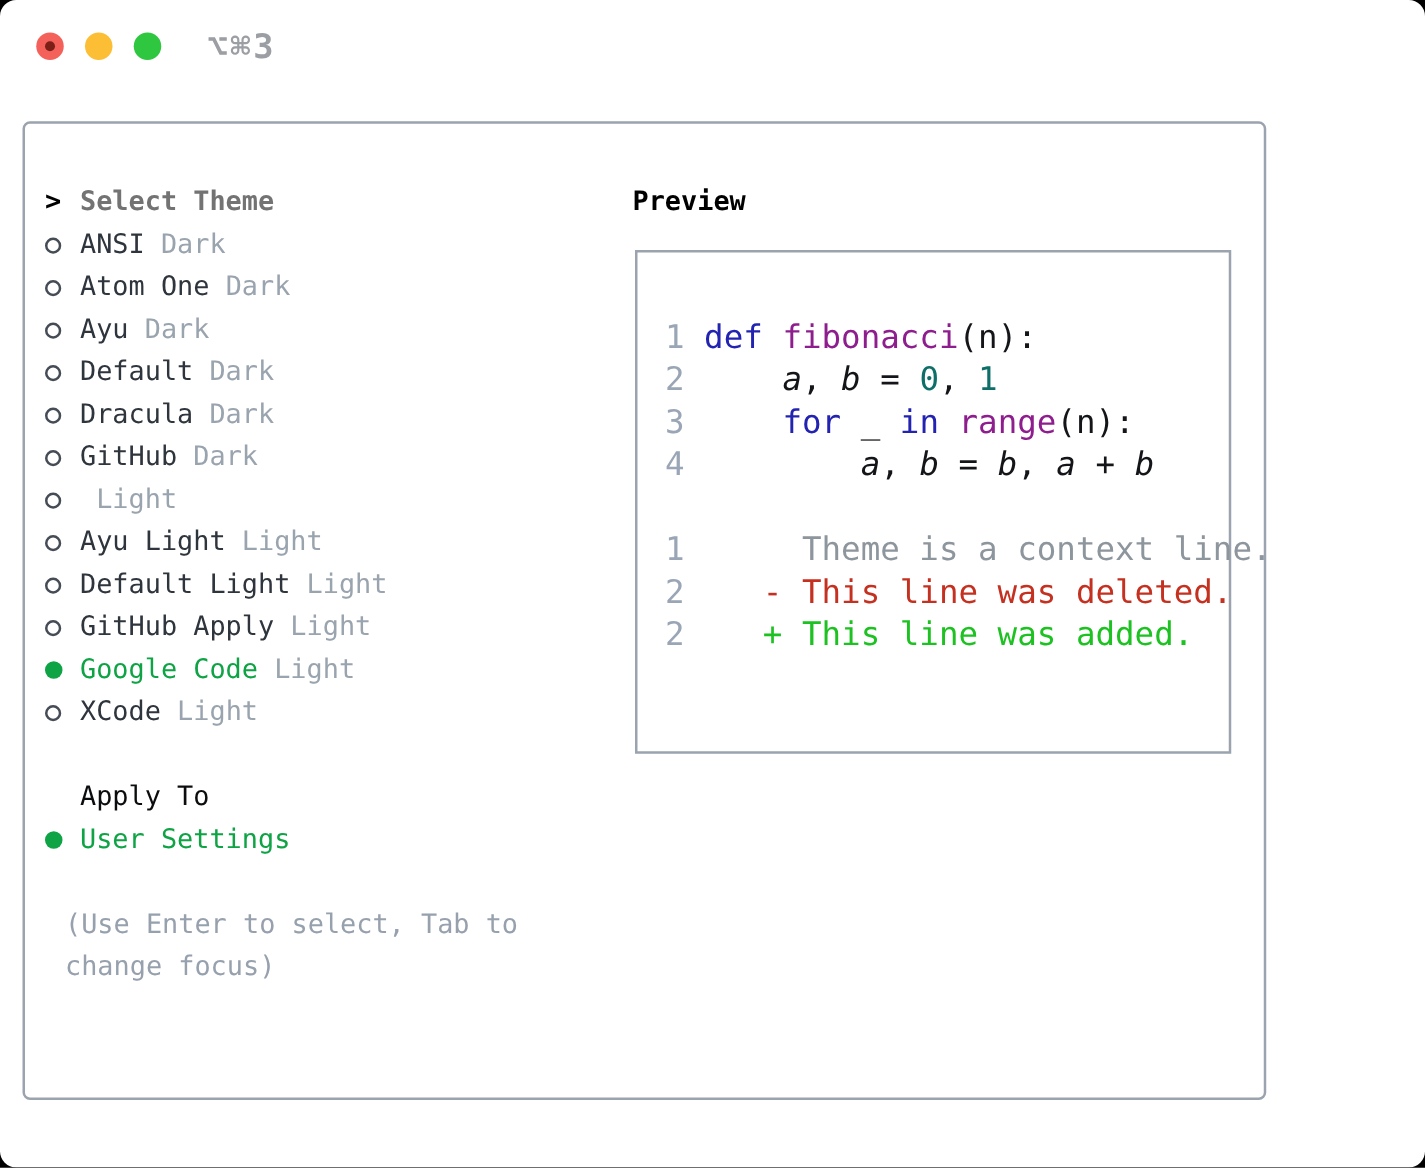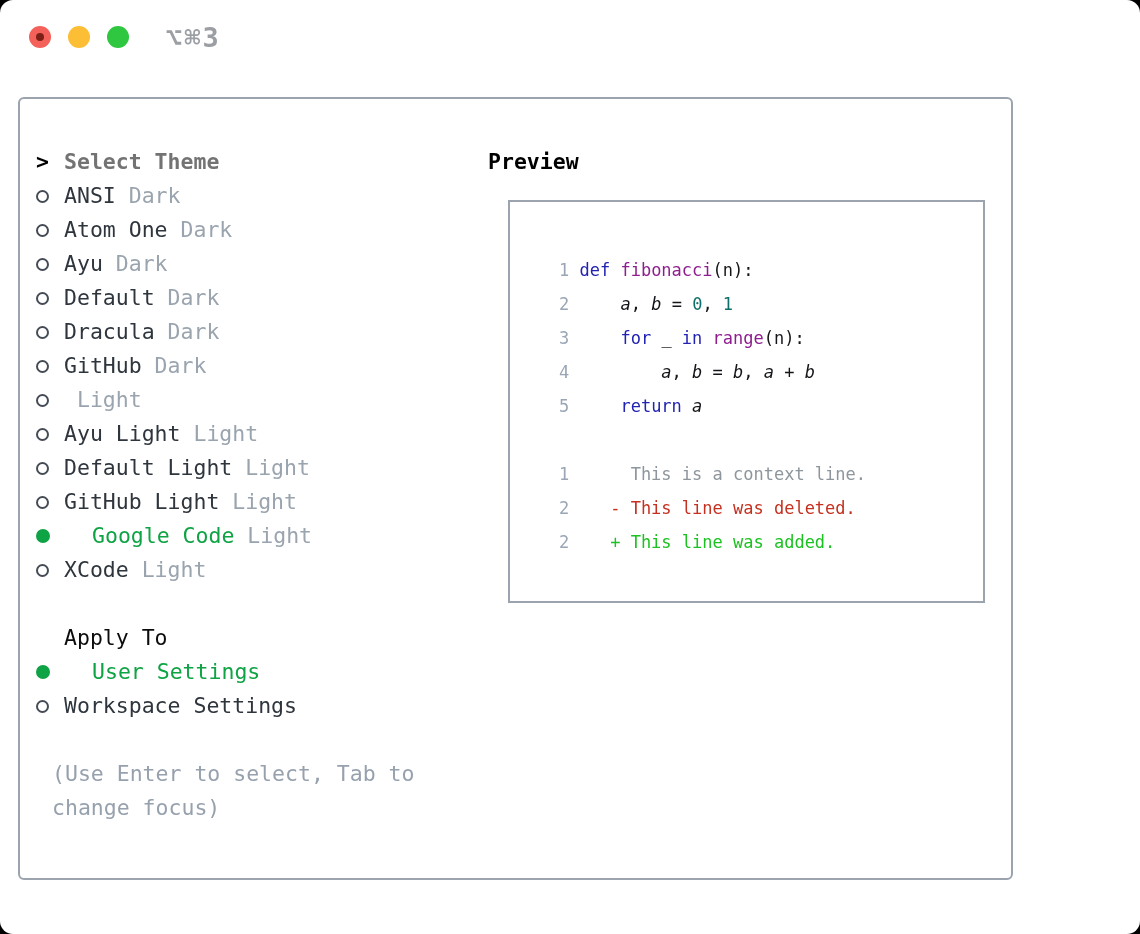--- a/index.html
+++ b/index.html
@@ -20,29 +20,29 @@
 
   
   .left-col{position:absolute;left:8px;top:46px;width:460px;font-size:21.5px;line-height:34px;color:var(--text);}
   .row{display:flex;align-items:center;height:34px;padding-left:8px;}
   .marker{display:inline-flex;width:28px;flex:0 0 28px;align-items:center;}
   .ring{width:13px;height:13px;border:2px solid #454c55;border-radius:50%;box-sizing:border-box;}
   .dot{width:14px;height:14px;border-radius:50%;background:var(--green);}
   .chev{font-weight:bold;color:#000;}
   .hdr{font-weight:bold;color:#737373;}
   .suffix{color:var(--muted);}
-  .sel{color:var(--green);margin-left:28px;}
+  .sel{color:var(--green);}
   .spacer{height:34px;}
   .apply-title{color:#0b0c0e;}
   .hint{padding-left:0;margin-top:0;width:400px;color:var(--hint);white-space:pre-wrap;margin-left:24px;}
 
   
-  .preview-title{position:absolute;left:468px;top:46px;height:34px;line-height:34px;font-size:21.5px;font-weight:bold;color:#000;}
+  .preview-title{position:absolute;left:486px;top:46px;height:34px;line-height:34px;font-size:21.5px;font-weight:bold;color:#000;}
   .preview-box{position:absolute;left:488px;top:101px;width:477px;height:403px;border:2px solid var(--border);box-sizing:border-box;}
-  .code{padding:51px 16px 0 22px;font-size:17px;line-height:34px;margin-left:27px;}
+  .code{padding:51px 16px 0 22px;font-size:26px;line-height:34px;}
   .cline{white-space:pre;height:34px;}
   .ln{display:inline-block;width:2ch;color:var(--lnum);}
   .kw{color:var(--kw);}
   .fn{color:var(--fn);}
   .lit{color:var(--lit);}
   .var{font-style:italic;color:var(--plain);}
   .plain{color:var(--plain);}
   .context{color:var(--ctx);}
   .deleted{color:var(--del);text-align:right;}
   .added{color:var(--add);}
@@ -126,21 +126,21 @@
             <span class="marker">
               <span class="ring"></span>
             </span>
             <span>Default Light</span>
             <span class="suffix">&nbsp;Light</span>
           </div>
           <div class="row">
             <span class="marker">
               <span class="ring"></span>
             </span>
-            <span>GitHub Light</span>
+            <span>GitHub Apply</span>
             <span class="suffix">&nbsp;Light</span>
           </div>
           <div class="row">
             <span class="marker">
               <span class="dot"></span>
             </span>
             <span class="sel">Google Code</span>
             <span class="suffix">&nbsp;Light</span>
           </div>
           <div class="row">
@@ -156,40 +156,33 @@
         <span class="marker"></span>
         <span class="apply-title">Apply To</span>
       </div>
       <div id="apply-list">
           <div class="row">
             <span class="marker">
               <span class="dot"></span>
             </span>
             <span class="sel">User Settings</span>
           </div>
-          <div class="row">
-            <span class="marker">
-              <span class="ring"></span>
-            </span>
-            <span>Workspace Settings</span>
-          </div>
         </div>
       <div class="spacer"></div>
       <div class="hint">(Use Enter to select, Tab to change focus)</div>
     </div>
 
     <div class="preview-title">Preview</div>
     <div class="preview-box">
       <div class="code" id="code-area">
           <div class="cline"><span class="ln">1</span><span class="kw">def </span><span class="fn">fibonacci</span><span class="plain">(n):</span></div>
           <div class="cline"><span class="ln">2</span><span class="plain">    </span><span class="var">a</span><span class="plain">, </span><span class="var">b</span><span class="plain"> = </span><span class="lit">0</span><span class="plain">, </span><span class="lit">1</span></div>
           <div class="cline"><span class="ln">3</span><span class="plain">    </span><span class="kw">for</span><span class="plain"> _ </span><span class="kw">in</span><span class="plain"> </span><span class="fn">range</span><span class="plain">(n):</span></div>
           <div class="cline"><span class="ln">4</span><span class="plain">        </span><span class="var">a</span><span class="plain">, </span><span class="var">b</span><span class="plain"> = </span><span class="var">b</span><span class="plain">, </span><span class="var">a</span><span class="plain"> + </span><span class="var">b</span></div>
-          <div class="cline"><span class="ln">5</span><span class="plain">    </span><span class="kw">return</span><span class="plain"> </span><span class="var">a</span></div>
           <div class="cline"></div>
-          <div class="cline"><span class="ln">1</span><span class="context">     This is a context line.</span></div>
+          <div class="cline"><span class="ln">1</span><span class="context">     Theme is a context line.</span></div>
           <div class="cline"><span class="ln">2</span><span class="deleted">   - This line was deleted.</span></div>
           <div class="cline"><span class="ln">2</span><span class="added">   + This line was added.</span></div>
         </div>
     </div>
 
   </div>
 </div>
 
 </body></html>

